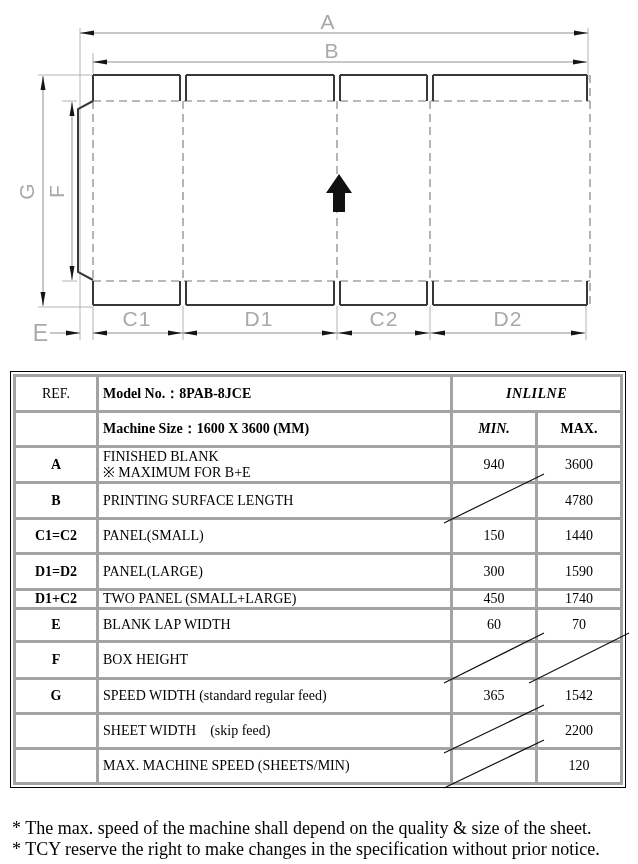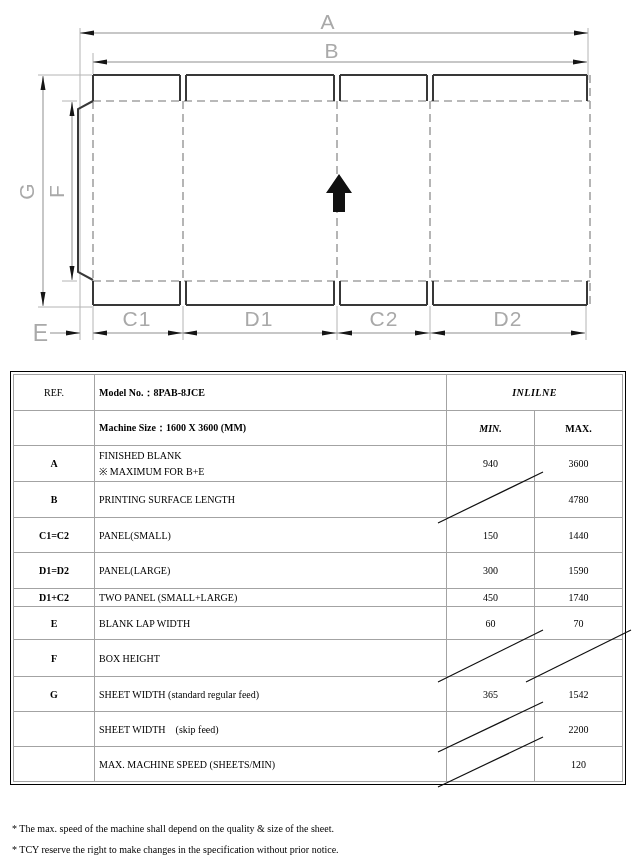--- a/index.html
+++ b/index.html
@@ -17,21 +17,21 @@
   
   .spec-wrap{
     position:absolute;left:10px;top:371px;width:616px;
     border:1px solid #000;padding:2px;background:#fff;box-sizing:border-box;
   }
   table.spec{
     border-collapse:collapse;width:100%;table-layout:fixed;
     font-family:"Liberation Serif",serif;color:#000;
   }
   table.spec td{
-    border:1px solid #a3a3a3;font-size:10px;padding:0 4px;
+    border:3px solid #a3a3a3;font-size:14px;padding:0 4px;
     vertical-align:middle;position:relative;overflow:visible;
   }
   td.c-ref{width:72px;text-align:center;padding:0;}
   td.c-desc{width:343px;text-align:left;}
   td.c-min{width:97px;text-align:center;}
   td.c-max{text-align:center;}
   .bold{font-weight:bold;}
   .ref-letter{font-weight:bold;}
   td.inline-head{text-align:center;font-weight:bold;font-style:italic;font-size:14px;letter-spacing:.5px;}
   .min-head{font-weight:bold;font-style:italic;font-size:13.5px;}
@@ -39,21 +39,21 @@
   .two-line span{display:block;line-height:16px;}
   .slash-svg{
     position:absolute;left:-9px;top:-10px;
     width:calc(100% + 18px);height:calc(100% + 16px);
     overflow:visible;pointer-events:none;
   }
   .slash-svg line{stroke:#111;stroke-width:1.2;}
   
   .footnotes{
     position:absolute;left:12px;top:818px;width:600px;
-    font-family:"Liberation Serif",serif;font-size:10px;color:#000;
+    font-family:"Liberation Serif",serif;font-size:18px;color:#000;
   }
   .footnotes div{line-height:21px;}
 </style>
 </head>
 <body>
 
 <div class="screen">
 
   <svg class="diagram" viewBox="0 0 638 362" xmlns="http://www.w3.org/2000/svg">
 
@@ -213,21 +213,21 @@
           </td>
           <td class="c-max">
             <svg class="slash-svg">
                 <line x1="0" y1="100%" x2="100%" y2="0"></line>
               </svg>
           </td>
         </tr>
 
         <tr style="height:35px">
           <td class="c-ref ref-letter">G</td>
-          <td class="c-desc">SHEET WIDTH (standard regular feed)</td>
+          <td class="c-desc">SPEED WIDTH (standard regular feed)</td>
           <td class="c-min">365</td>
           <td class="c-max">1542</td>
         </tr>
 
         <tr style="height:35px">
           <td class="c-ref"></td>
           <td class="c-desc">SHEET WIDTH&nbsp;&nbsp;&nbsp;&nbsp;(skip feed)</td>
           <td class="c-min">
             <svg class="slash-svg">
                 <line x1="0" y1="100%" x2="100%" y2="0"></line>

